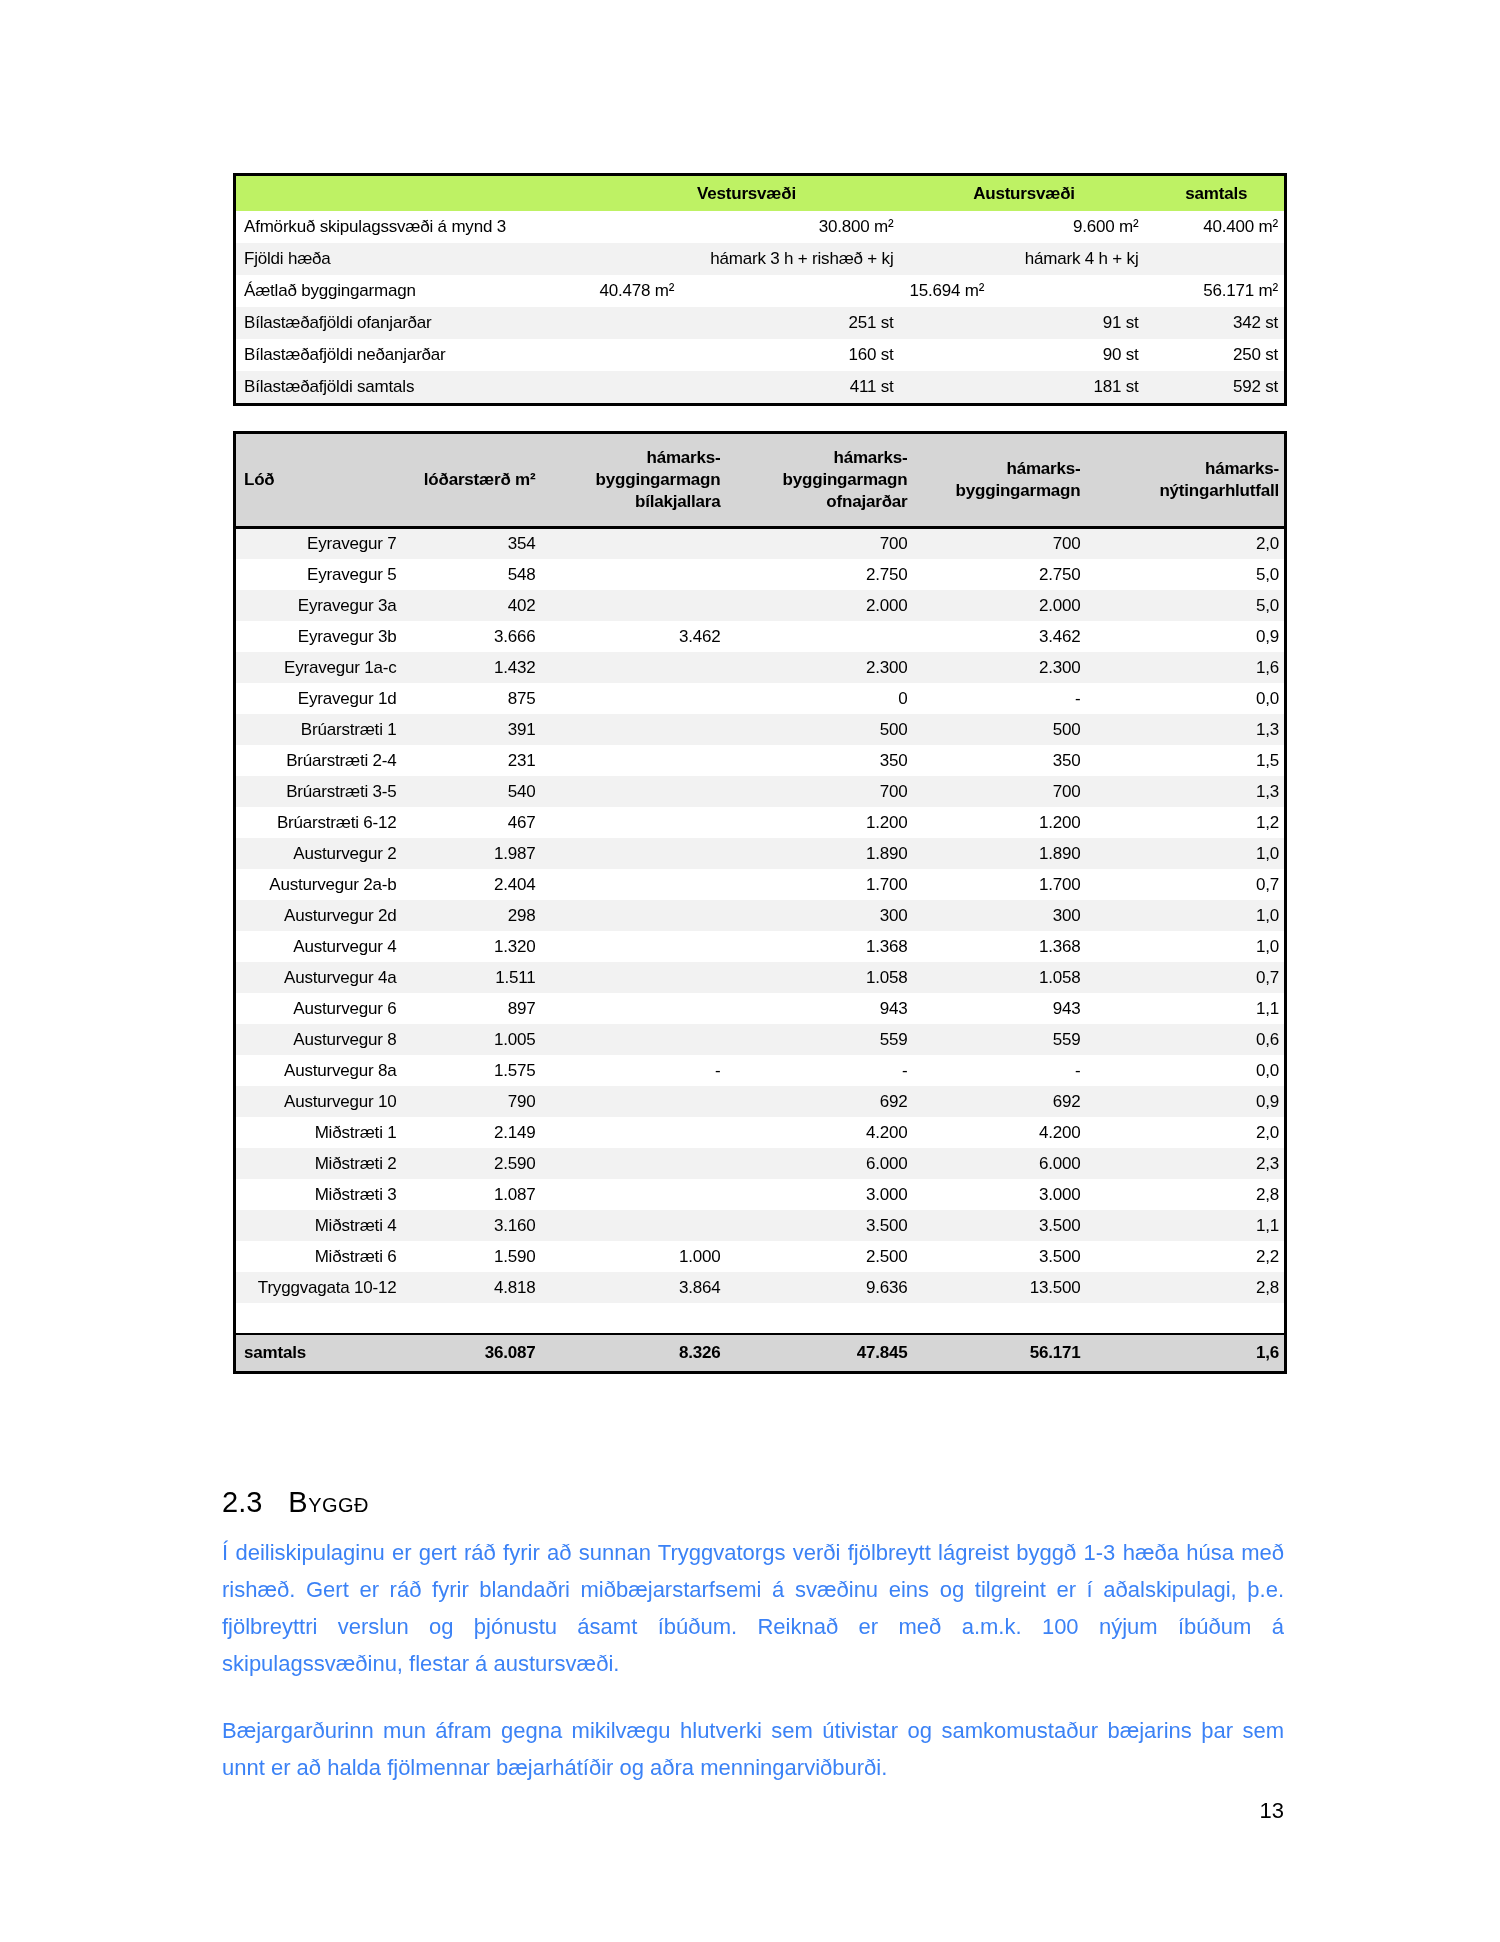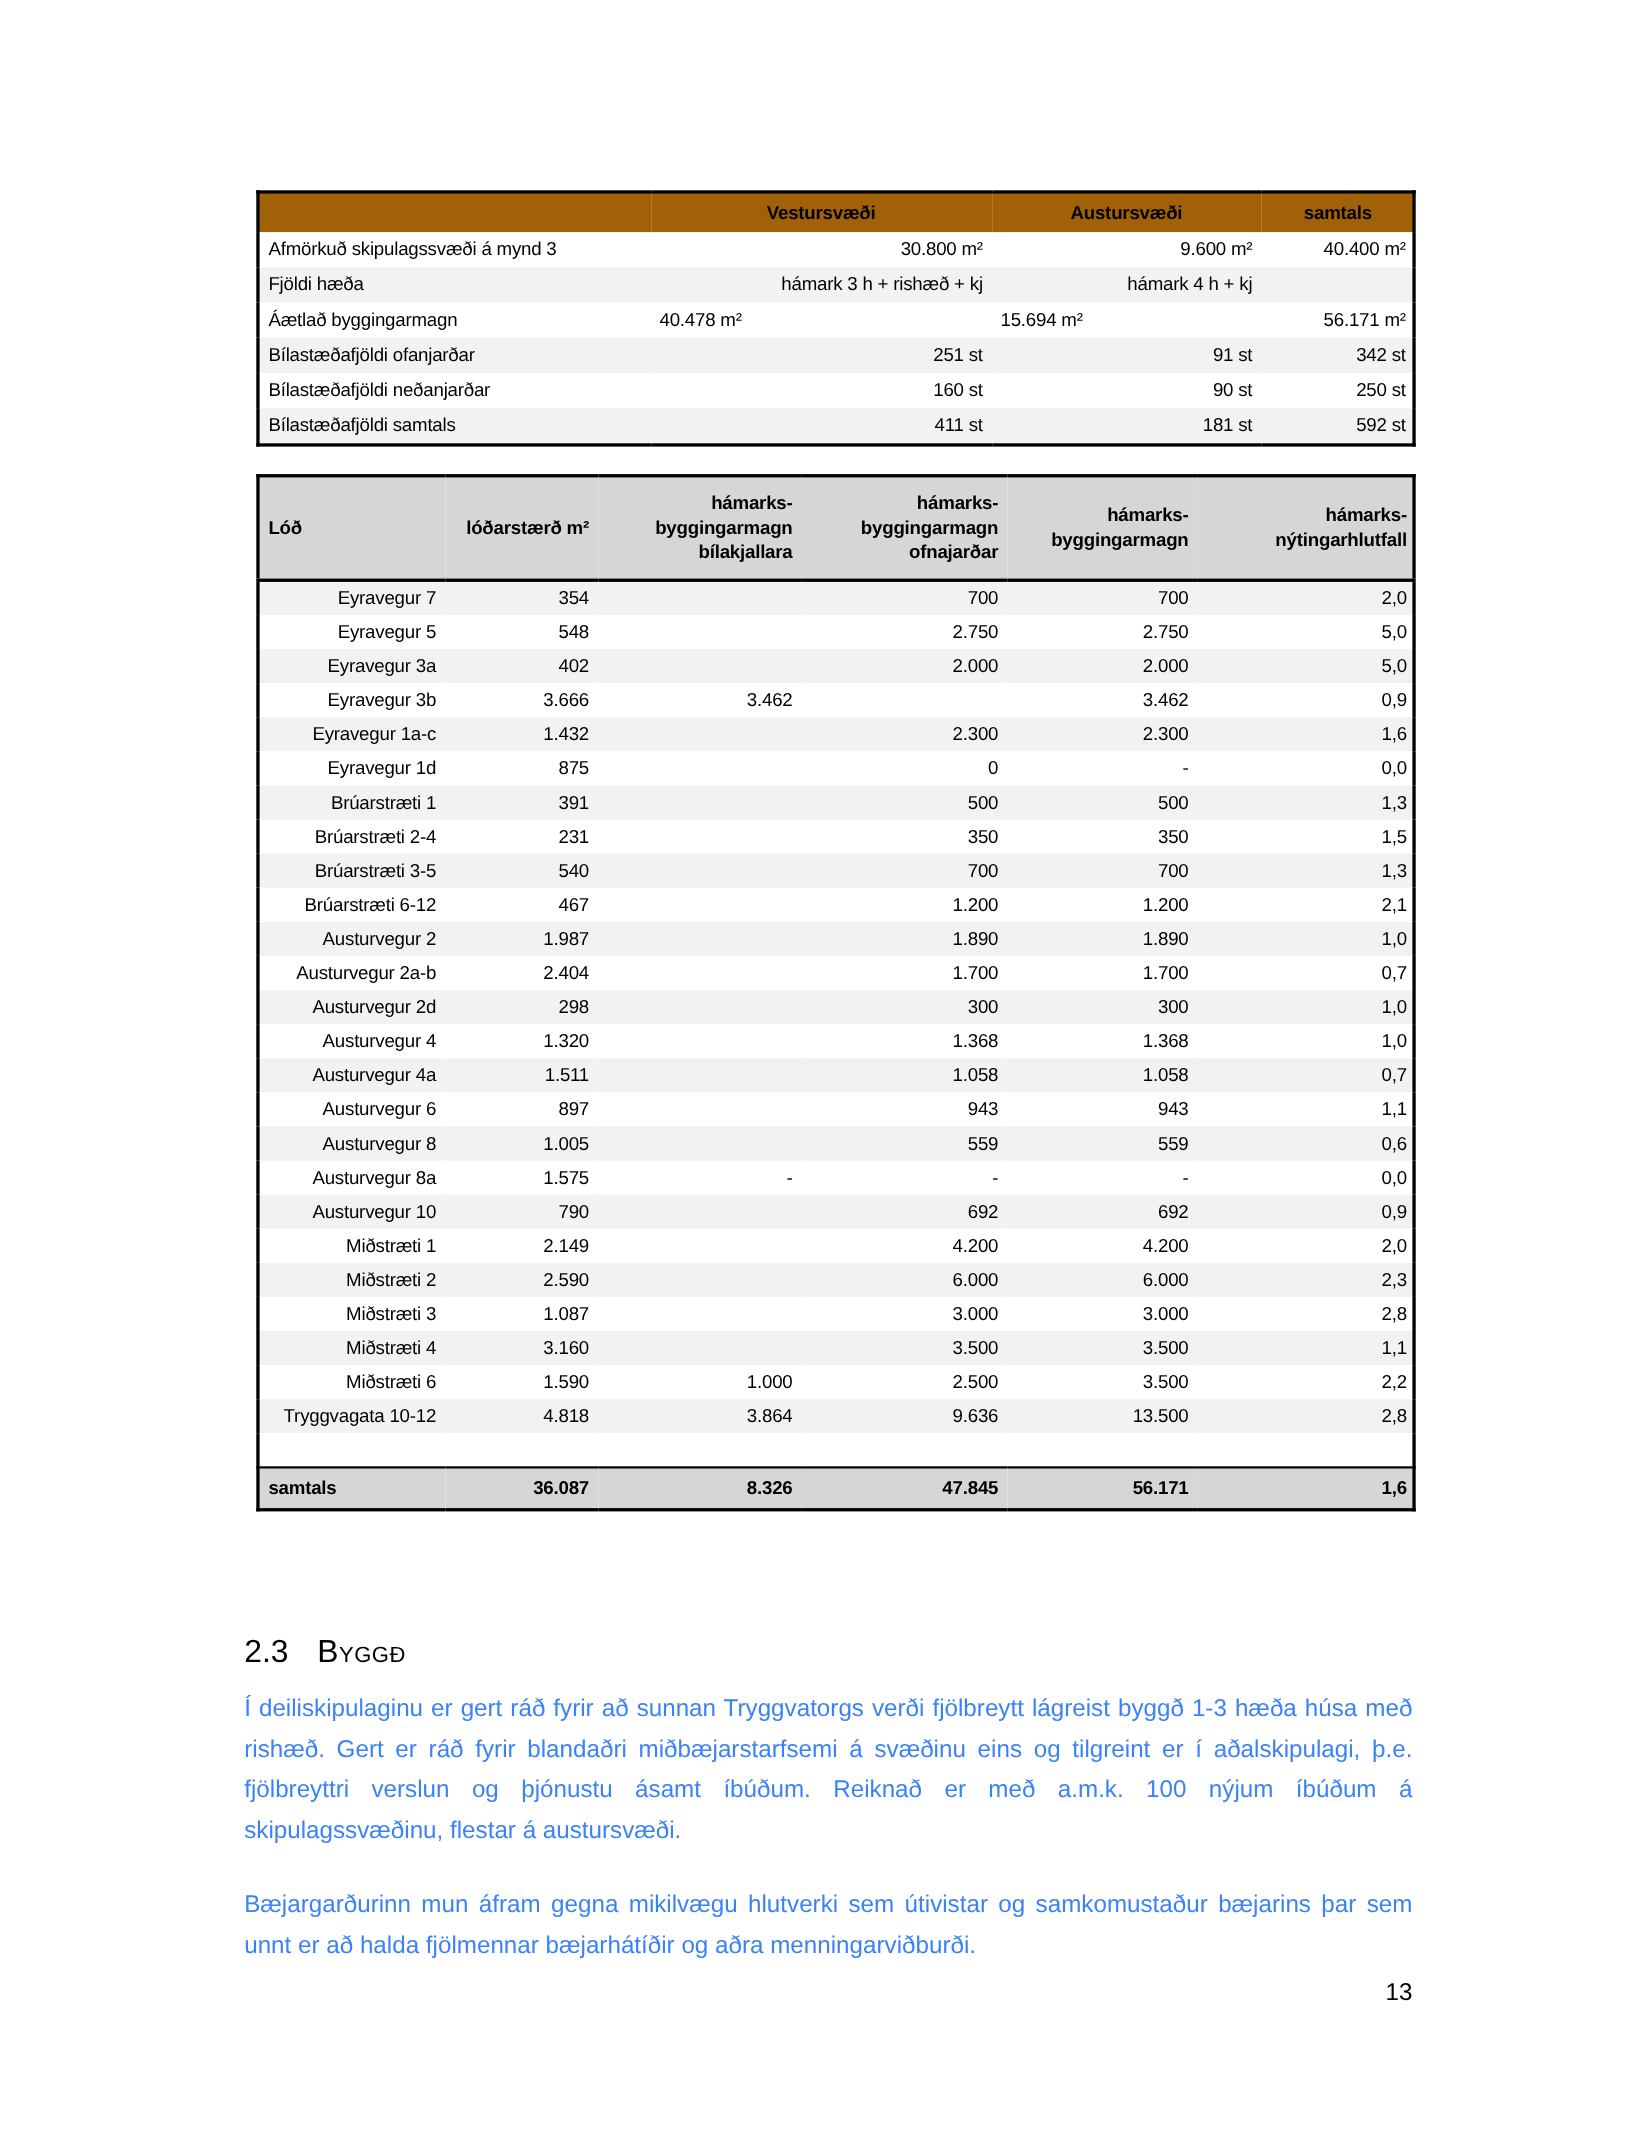--- a/index.html
+++ b/index.html
@@ -12,21 +12,21 @@
   .content { padding-left: 222px; padding-right: 216px; }
 
   
   table {
     border-collapse: collapse; table-layout: fixed;
     width: 1051px; margin-left: 11px;
     letter-spacing: -0.2px;
   }
   #table1 { margin-top: 173px; border: 3px solid #000; font-size: 17px; }
   #table1 thead th {
-    background: #a16207; font-weight: bold; text-align: center;
+    background: #bef264; font-weight: bold; text-align: center;
     padding: 8px 8px; line-height: 19px;
   }
   #table1 tbody td { padding: 6px 8px; line-height: 20px; text-align: right; }
   #table1 tbody td:first-child { text-align: left; }
   #table1 tbody td:last-child, #table1 thead th:last-child { padding-right: 6px; }
   #table1 tbody tr:nth-child(even) { background: #f2f2f2; }
   
   #table1 tbody tr:nth-child(3) td:nth-child(2),
   #table1 tbody tr:nth-child(3) td:nth-child(3) { text-align: left; }
 
@@ -219,21 +219,21 @@
             <td>700</td>
             <td>700</td>
             <td>1,3</td>
           </tr>
           <tr>
             <td>Brúarstræti 6-12</td>
             <td>467</td>
             <td></td>
             <td>1.200</td>
             <td>1.200</td>
-            <td>2,1</td>
+            <td>1,2</td>
           </tr>
           <tr>
             <td>Austurvegur 2</td>
             <td>1.987</td>
             <td></td>
             <td>1.890</td>
             <td>1.890</td>
             <td>1,0</td>
           </tr>
           <tr>

